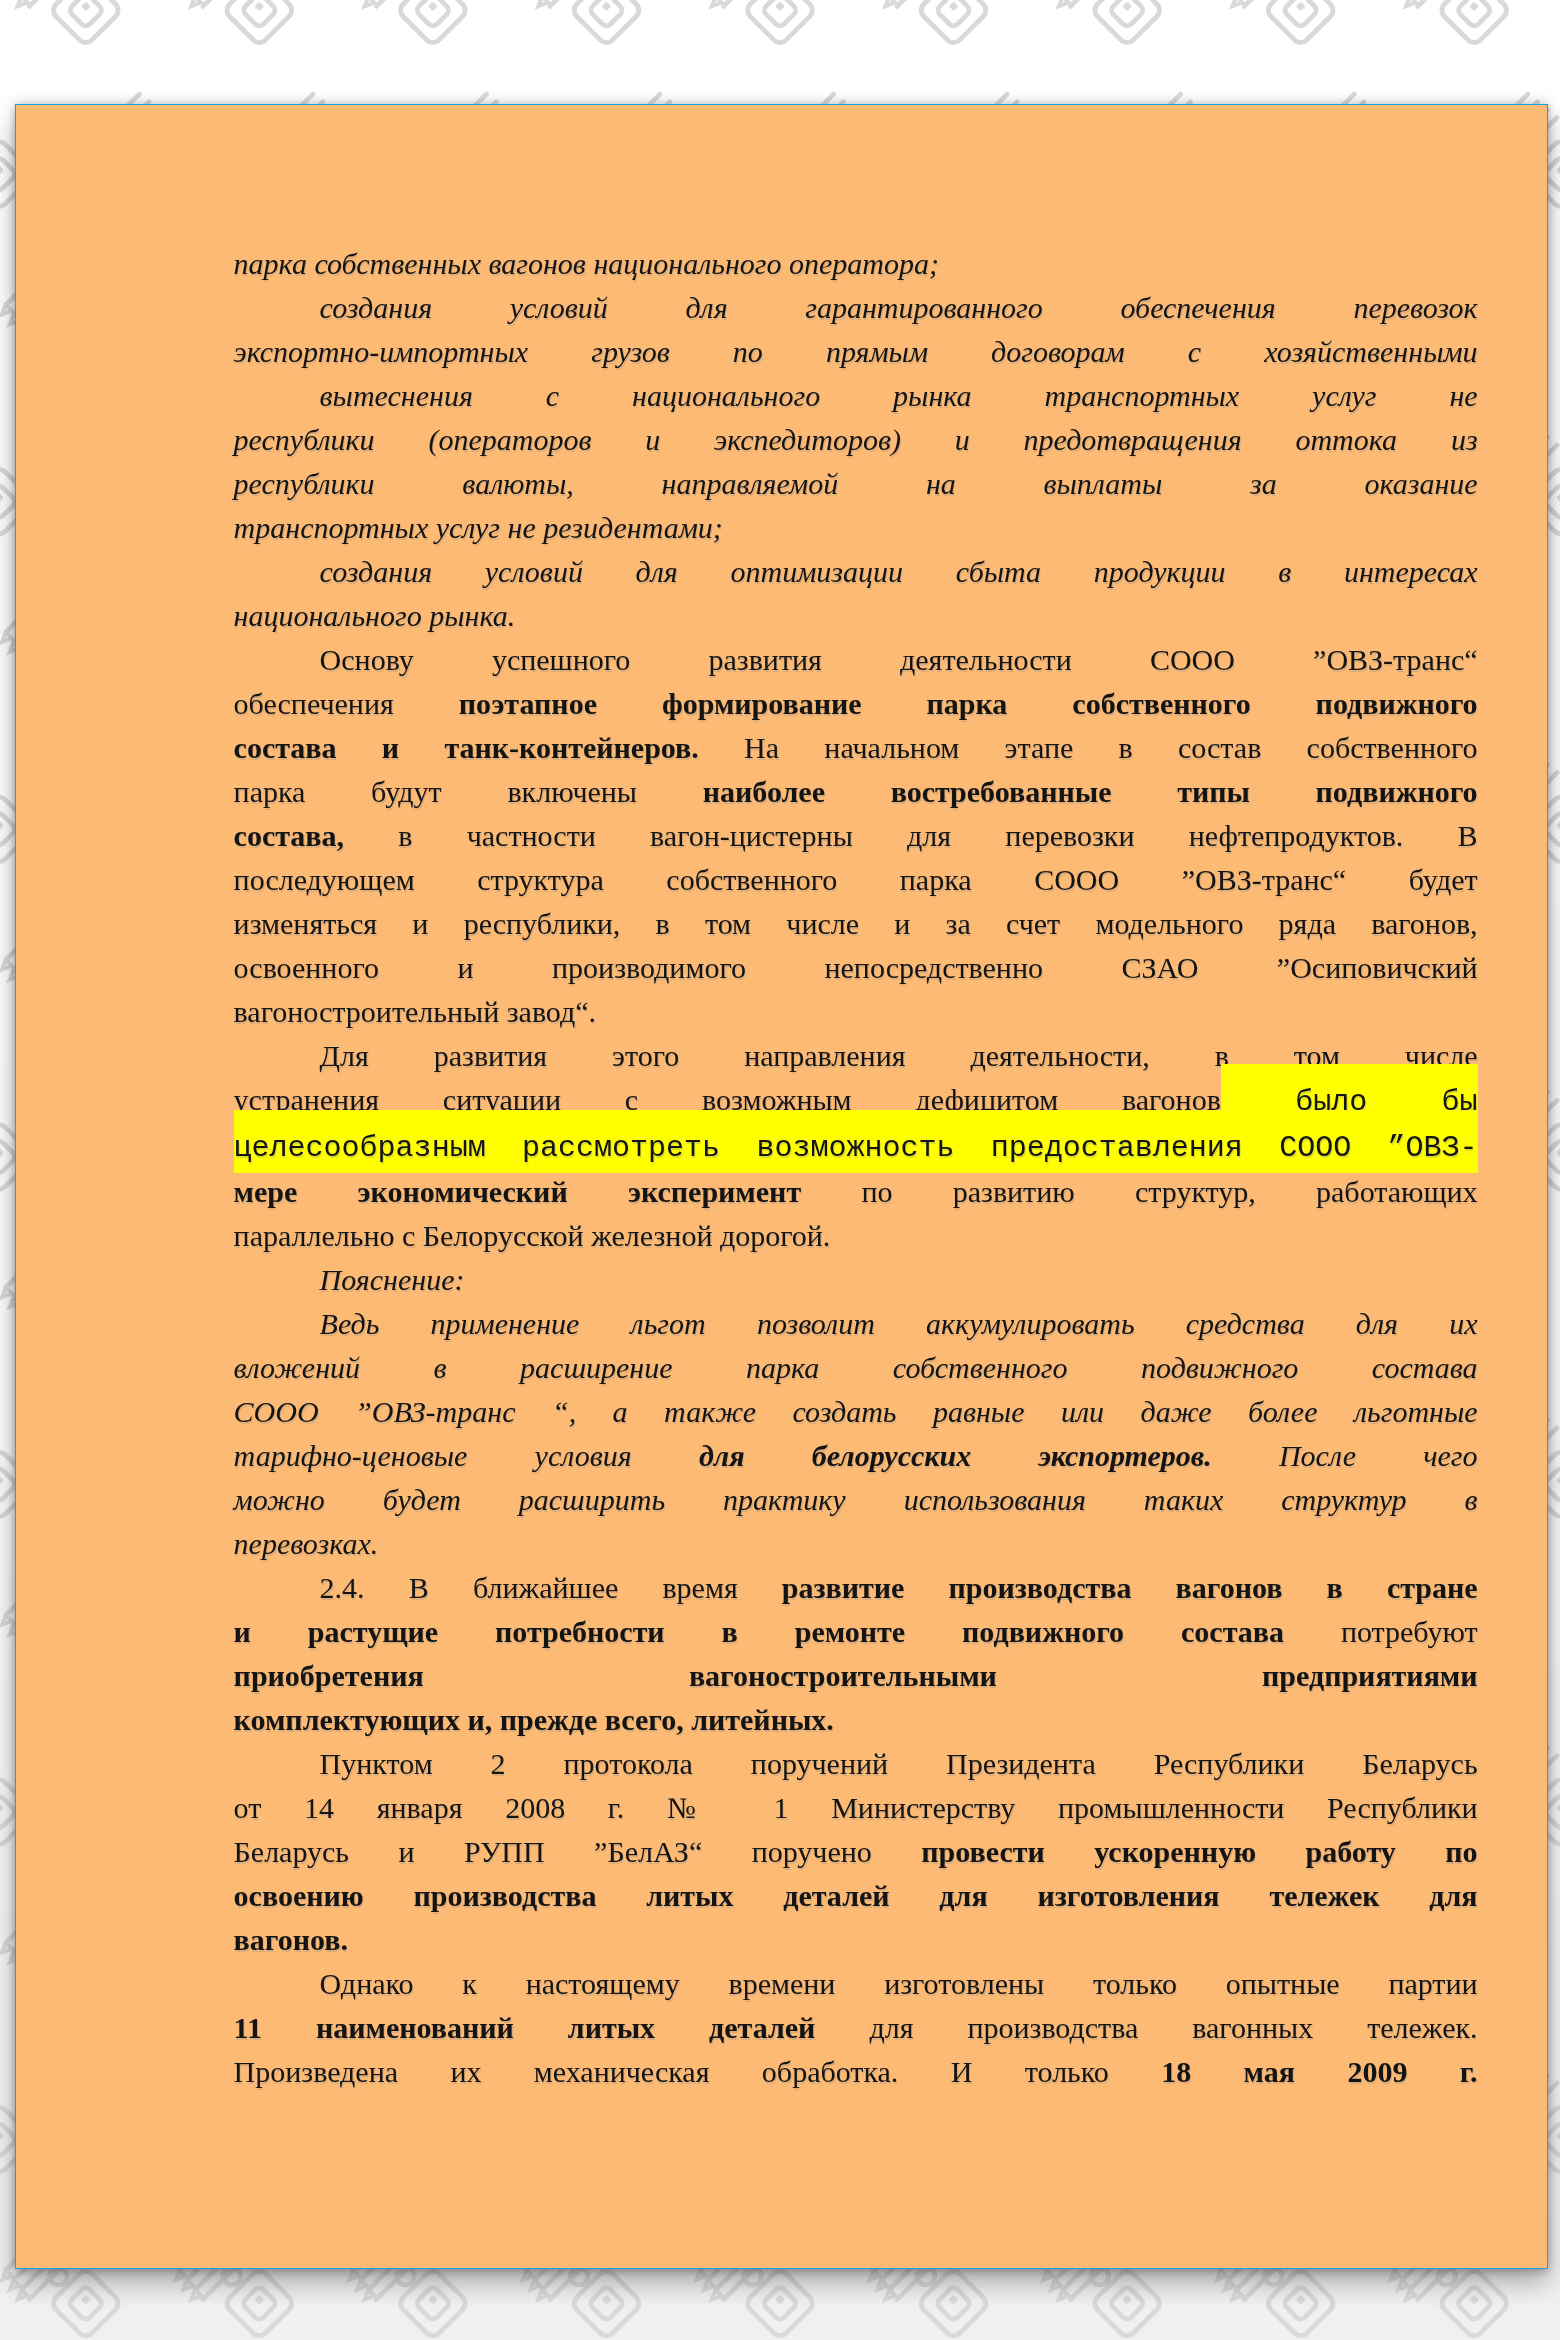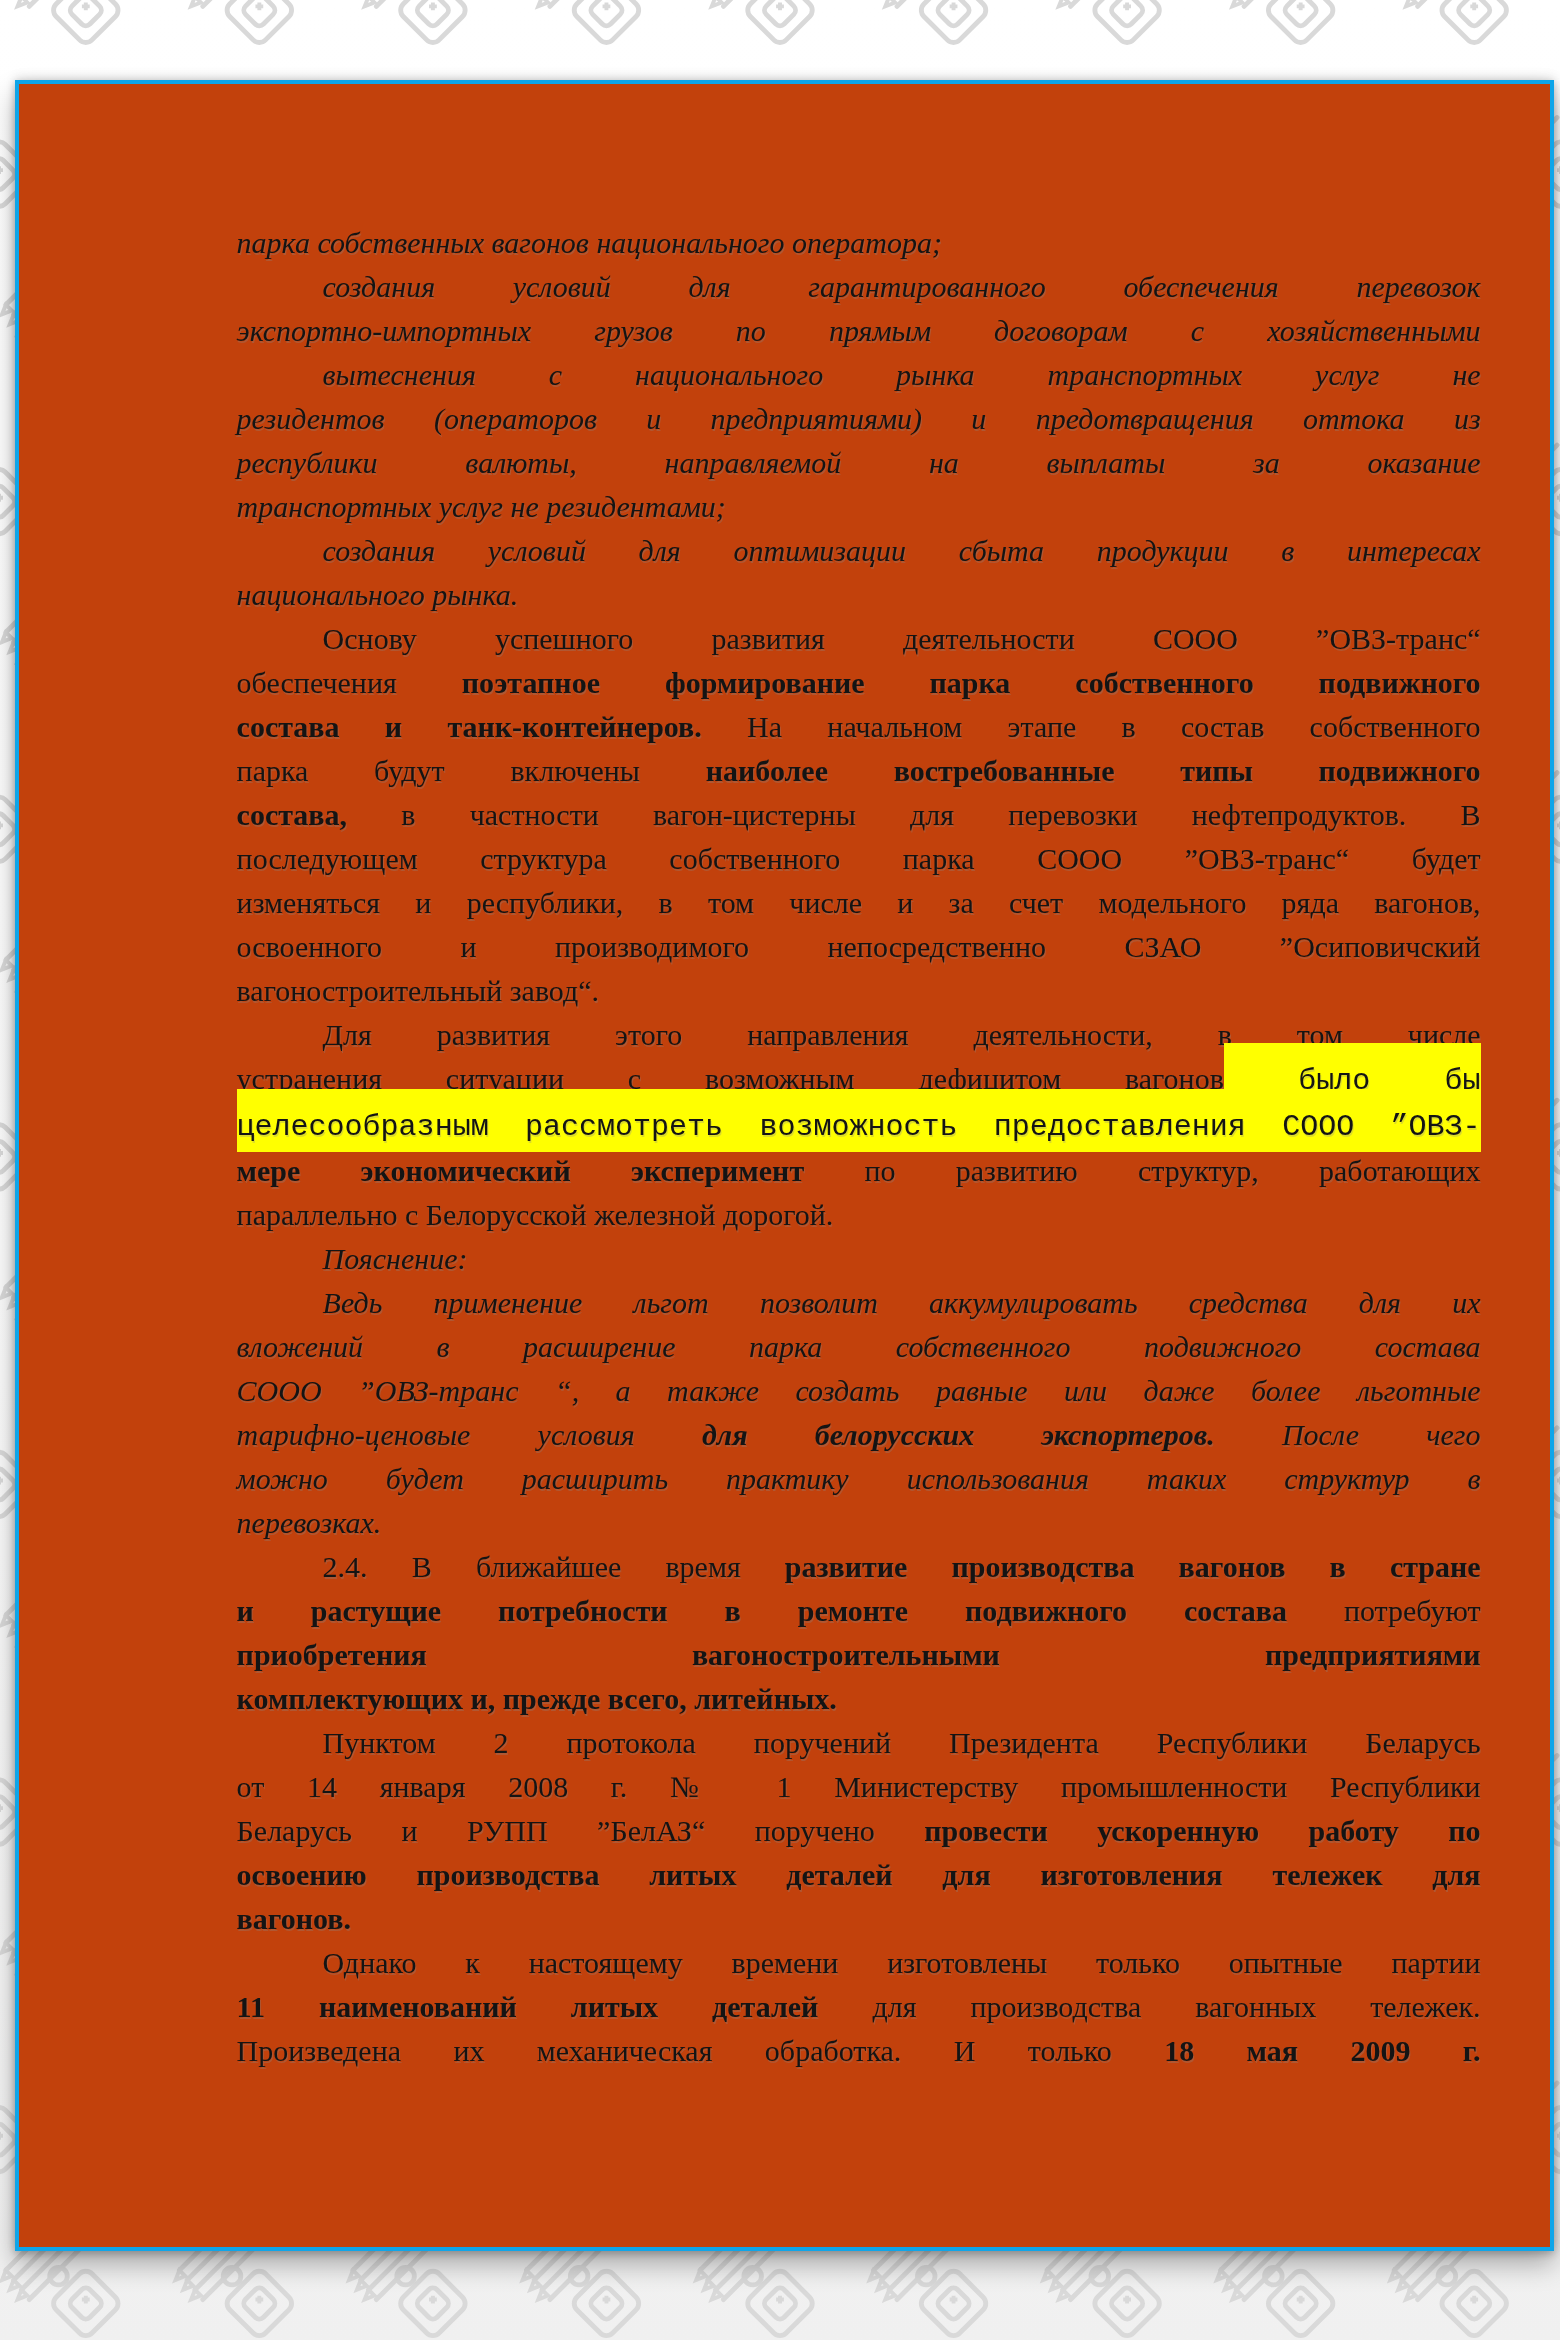--- a/index.html
+++ b/index.html
@@ -5,23 +5,23 @@
   html,body{margin:0;padding:0;}
   body{
     width:1560px;height:2341px;position:relative;overflow:hidden;
     background:linear-gradient(180deg,#ffffff 0%,#fcfcfc 55%,#f0f0f0 100%);
     font-family:"Liberation Serif","DejaVu Serif",serif;
   }
   .pattern-layer{
     position:absolute;left:0;top:0;width:1560px;height:2341px;z-index:0;
   }
   .page{
-    position:absolute;left:14.6px;top:80px;width:1531px;height:2163px;z-index:1;
-    background:#c2410c;
-    border:4px solid #0ea5e9;
+    position:absolute;left:14.6px;top:104px;width:1531px;height:2163px;z-index:1;
+    background:#fdba74;
+    border:1px solid #0ea5e9;
     box-shadow:0 13.7px 25px rgba(0,0,0,0.30), 0 2.9px 7.8px rgba(0,0,0,0.20), 0 -2.9px 9.8px rgba(0,0,0,0.10);
   }
   .textblock{
     position:absolute;left:218px;top:137px;width:1244px;
     font-size:30px;line-height:44px;color:#141414;
     text-shadow:1px 2px 0 rgba(140,140,140,0.30);
   }
   .line{
     text-align:justify;text-align-last:justify;
     white-space:normal;
@@ -228,21 +228,21 @@
       <use href="#orn" transform="translate(1691,2442)" stroke="#d9d9d9"></use>
     </g>
 </svg>
 
 <div class="page">
   <div class="textblock" id="textblock">
       <div class="line last"><span class="seg i">парка собственных вагонов национального оператора;</span></div>
       <div class="line ind"><span class="seg i">создания условий для гарантированного обеспечения перевозок</span></div>
       <div class="line"><span class="seg i">экспортно-импортных грузов по прямым договорам с хозяйственными</span></div>
       <div class="line ind"><span class="seg i">вытеснения с национального рынка транспортных услуг не</span></div>
-      <div class="line"><span class="seg i">резидентов (операторов и предприятиями) и предотвращения оттока из</span></div>
+      <div class="line"><span class="seg i">республики (операторов и экспедиторов) и предотвращения оттока из</span></div>
       <div class="line"><span class="seg i">республики валюты, направляемой на выплаты за оказание</span></div>
       <div class="line last"><span class="seg i">транспортных услуг не резидентами;</span></div>
       <div class="line ind"><span class="seg i">создания условий для оптимизации сбыта продукции в интересах</span></div>
       <div class="line last"><span class="seg i">национального рынка.</span></div>
       <div class="line ind"><span class="seg">Основу успешного развития деятельности СООО ”ОВЗ-транс“</span></div>
       <div class="line"><span class="seg">обеспечения </span><span class="seg b">поэтапное формирование парка собственного подвижного</span></div>
       <div class="line"><span class="seg b">состава и танк-контейнеров.</span><span class="seg"> На начальном этапе в состав собственного</span></div>
       <div class="line"><span class="seg">парка будут включены </span><span class="seg b">наиболее востребованные типы подвижного</span></div>
       <div class="line"><span class="seg b">состава,</span><span class="seg"> в частности вагон-цистерны для перевозки нефтепродуктов. В</span></div>
       <div class="line"><span class="seg">последующем структура собственного парка СООО ”ОВЗ-транс“ будет</span></div>

